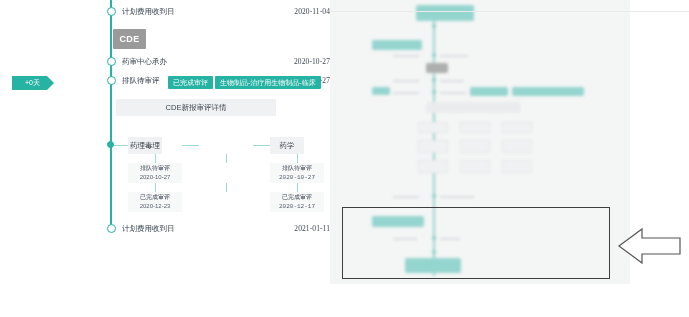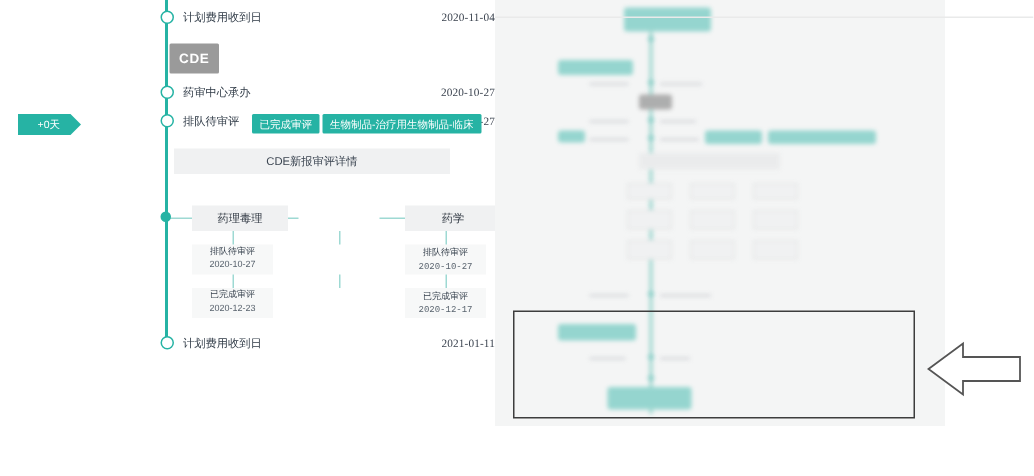--- a/index.html
+++ b/index.html
@@ -50,36 +50,36 @@
     display: flex; align-items: center; justify-content: center;
     clip-path: polygon(0 0, calc(100% - 7px) 0, 100% 50%, calc(100% - 7px) 100%, 0 100%);
     min-width: 42px;
   }
   .tag {
     position: absolute; height: 13px; background: #26b3a4; color: #ffffff;
     font-size: 7px; display: flex; align-items: center; justify-content: center;
     padding: 0 5px; border-radius: 1px; white-space: nowrap;
   }
   .detail-bar {
-    position: absolute; left: 116px; top: 99px; width: 184px; height: 17px;
+    position: absolute; left: 116px; top: 99px; width: 160px; height: 17px;
     background: #f0f1f2; color: #3a4450; font-size: 7.5px;
     display: flex; align-items: center; justify-content: center;
   }
   
   .branch-h {
     position: absolute; height: 1px; background: #9ed9d3;
   }
   .branch-v {
     position: absolute; width: 1px; background: #9ed9d3;
   }
   .col-card {
     position: absolute; width: 54px;
   }
   .col-head {
-    width: 64px; height: 17px; background: #f0f1f2; color: #333b45;
+    width: 34px; height: 17px; background: #f0f1f2; color: #333b45;
     font-size: 7.5px; display: flex; align-items: center; justify-content: center;
   }
   .col-cell {
     width: 54px; height: 20px; background: #f7f8f8; color: #3a4450;
     display: flex; flex-direction: column; align-items: center; justify-content: center;
     font-size: 6px; line-height: 1.55; margin-top: 9px;
   }
   .col-cell .d { color: #59636e; }
 
   

